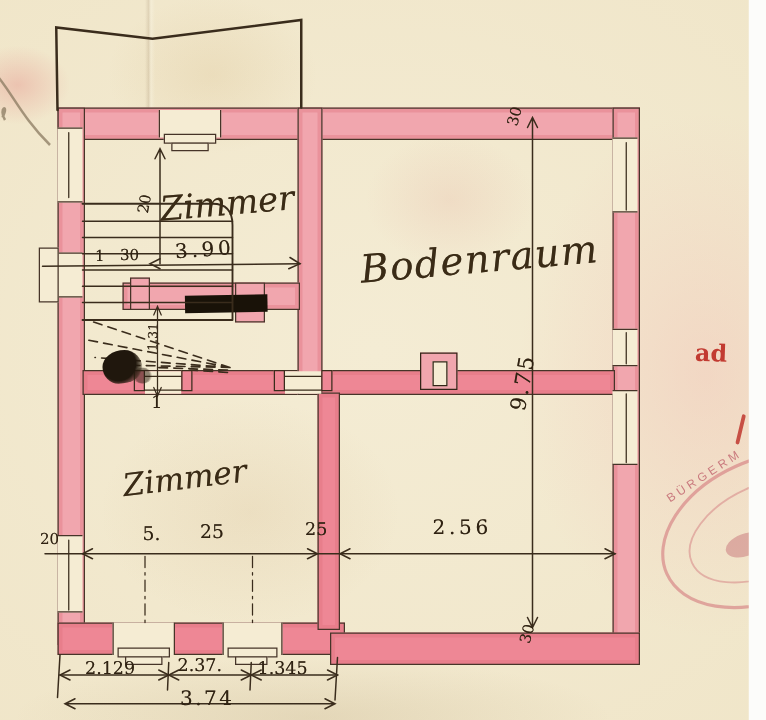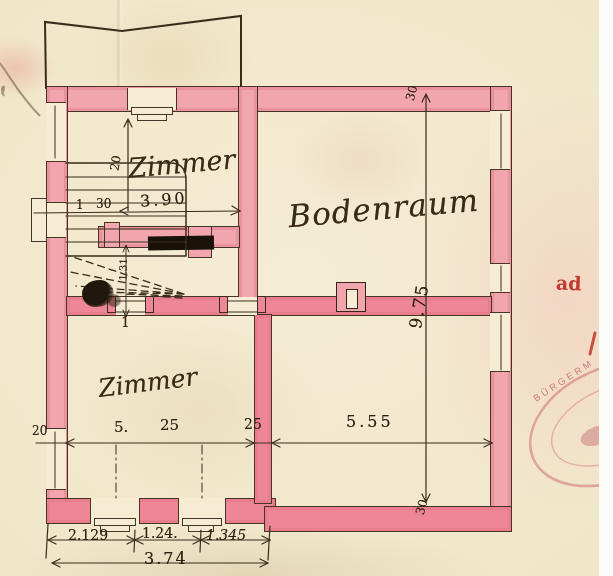--- a/index.html
+++ b/index.html
@@ -158,21 +158,21 @@
   <div class="hw" style="left:96px;top:197px;font-size:12px;">30</div>
   <div class="hw" style="left:112px;top:264px;font-size:10px;transform:rotate(-88deg);">1.31</div>
   <div class="hw" style="left:121px;top:314px;font-size:14px;">1</div>
   <div class="hw" style="left:404px;top:86px;font-size:12px;transform:rotate(-75deg);">30</div>
   <div class="hw" style="left:396px;top:296px;font-size:17px;transform:rotate(-80deg);letter-spacing:2px;">9.75</div>
   <div class="hw" style="left:414px;top:500px;font-size:12px;transform:rotate(-75deg);">30</div>
   <div class="hw" style="left:114px;top:418px;font-size:15px;">5.</div>
   <div class="hw" style="left:160px;top:416px;font-size:15px;">25</div>
   <div class="hw" style="left:244px;top:416px;font-size:14px;">25</div>
   <div class="hw" style="left:32px;top:424px;font-size:12px;">20</div>
-  <div class="hw" style="left:346px;top:412px;font-size:16px;letter-spacing:3px;">5.55</div>
+  <div class="hw" style="left:346px;top:412px;font-size:16px;letter-spacing:3px;">2.56</div>
   <div class="hw" style="left:68px;top:527px;font-size:14px;">2.129</div>
-  <div class="hw" style="left:142px;top:525px;font-size:14px;">1.24.</div>
-  <div class="hw" style="left:206px;top:527px;font-size:14px;font-style:italic;">1.345</div>
+  <div class="hw" style="left:142px;top:525px;font-size:14px;">2.37.</div>
+  <div class="hw" style="left:206px;top:527px;font-size:14px;">1.345</div>
   <div class="hw" style="left:144px;top:549px;font-size:16px;letter-spacing:2px;">3.74</div>
 
   <div class="rednote">ad</div>
 
 </div>
 
 </body></html>

